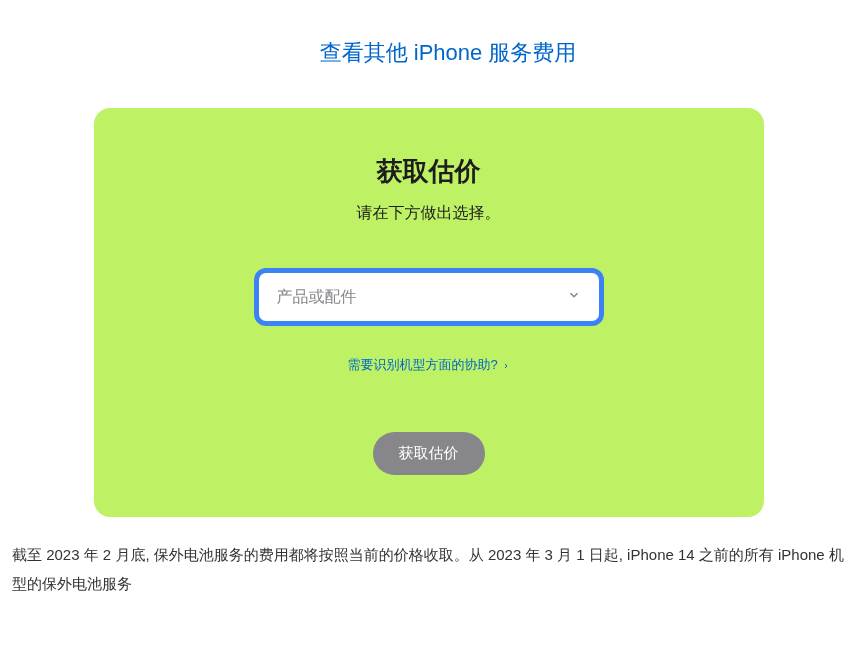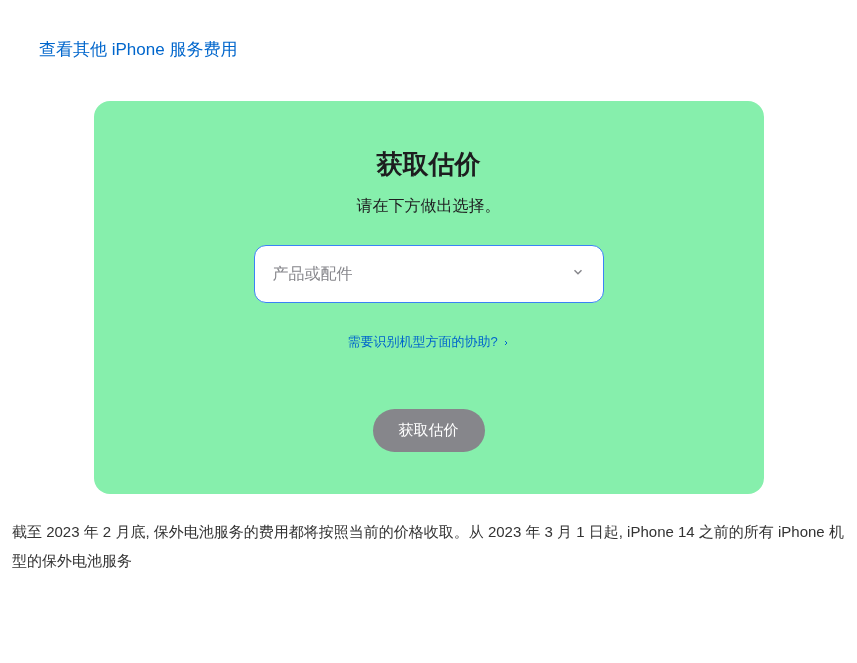--- a/index.html
+++ b/index.html
@@ -8,51 +8,52 @@
       box-sizing: border-box;
     }
     body {
       font-family: -apple-system, BlinkMacSystemFont, "SF Pro Text", "Helvetica Neue", Arial, sans-serif;
       background: #ffffff;
       width: 857px;
       height: 663px;
       position: relative;
     }
     .top-link {
+      text-align: center;
       color: #0066cc;
-      font-size: 17px;
+      font-size: 22px;
       padding-top: 38px;
       cursor: pointer;
       padding-left: 39px;
     }
     .card {
-      background: #86efac;
+      background: #bef264;
       border-radius: 16px;
       width: 670px;
       margin: 40px auto 0 auto;
       padding: 46px 30px 42px 30px;
       text-align: center;
     }
     .card-title {
       font-size: 26px;
       font-weight: 600;
       color: #1d1d1f;
       margin-bottom: 14px;
     }
     .card-subtitle {
       font-size: 16px;
       color: #1d1d1f;
-      margin-bottom: 28px;
+      margin-bottom: 44px;
     }
     .select-box {
       width: 350px;
       height: 58px;
       margin: 0 auto 14px auto;
       background: #ffffff;
-      border: 1px solid #3b82f6;
+      border: 5px solid #3b82f6;
       border-radius: 12px;
       display: flex;
       align-items: center;
       justify-content: space-between;
       padding: 0 18px;
       cursor: pointer;
     }
     .select-box.second {
       width: 350px;
       height: 56px;

